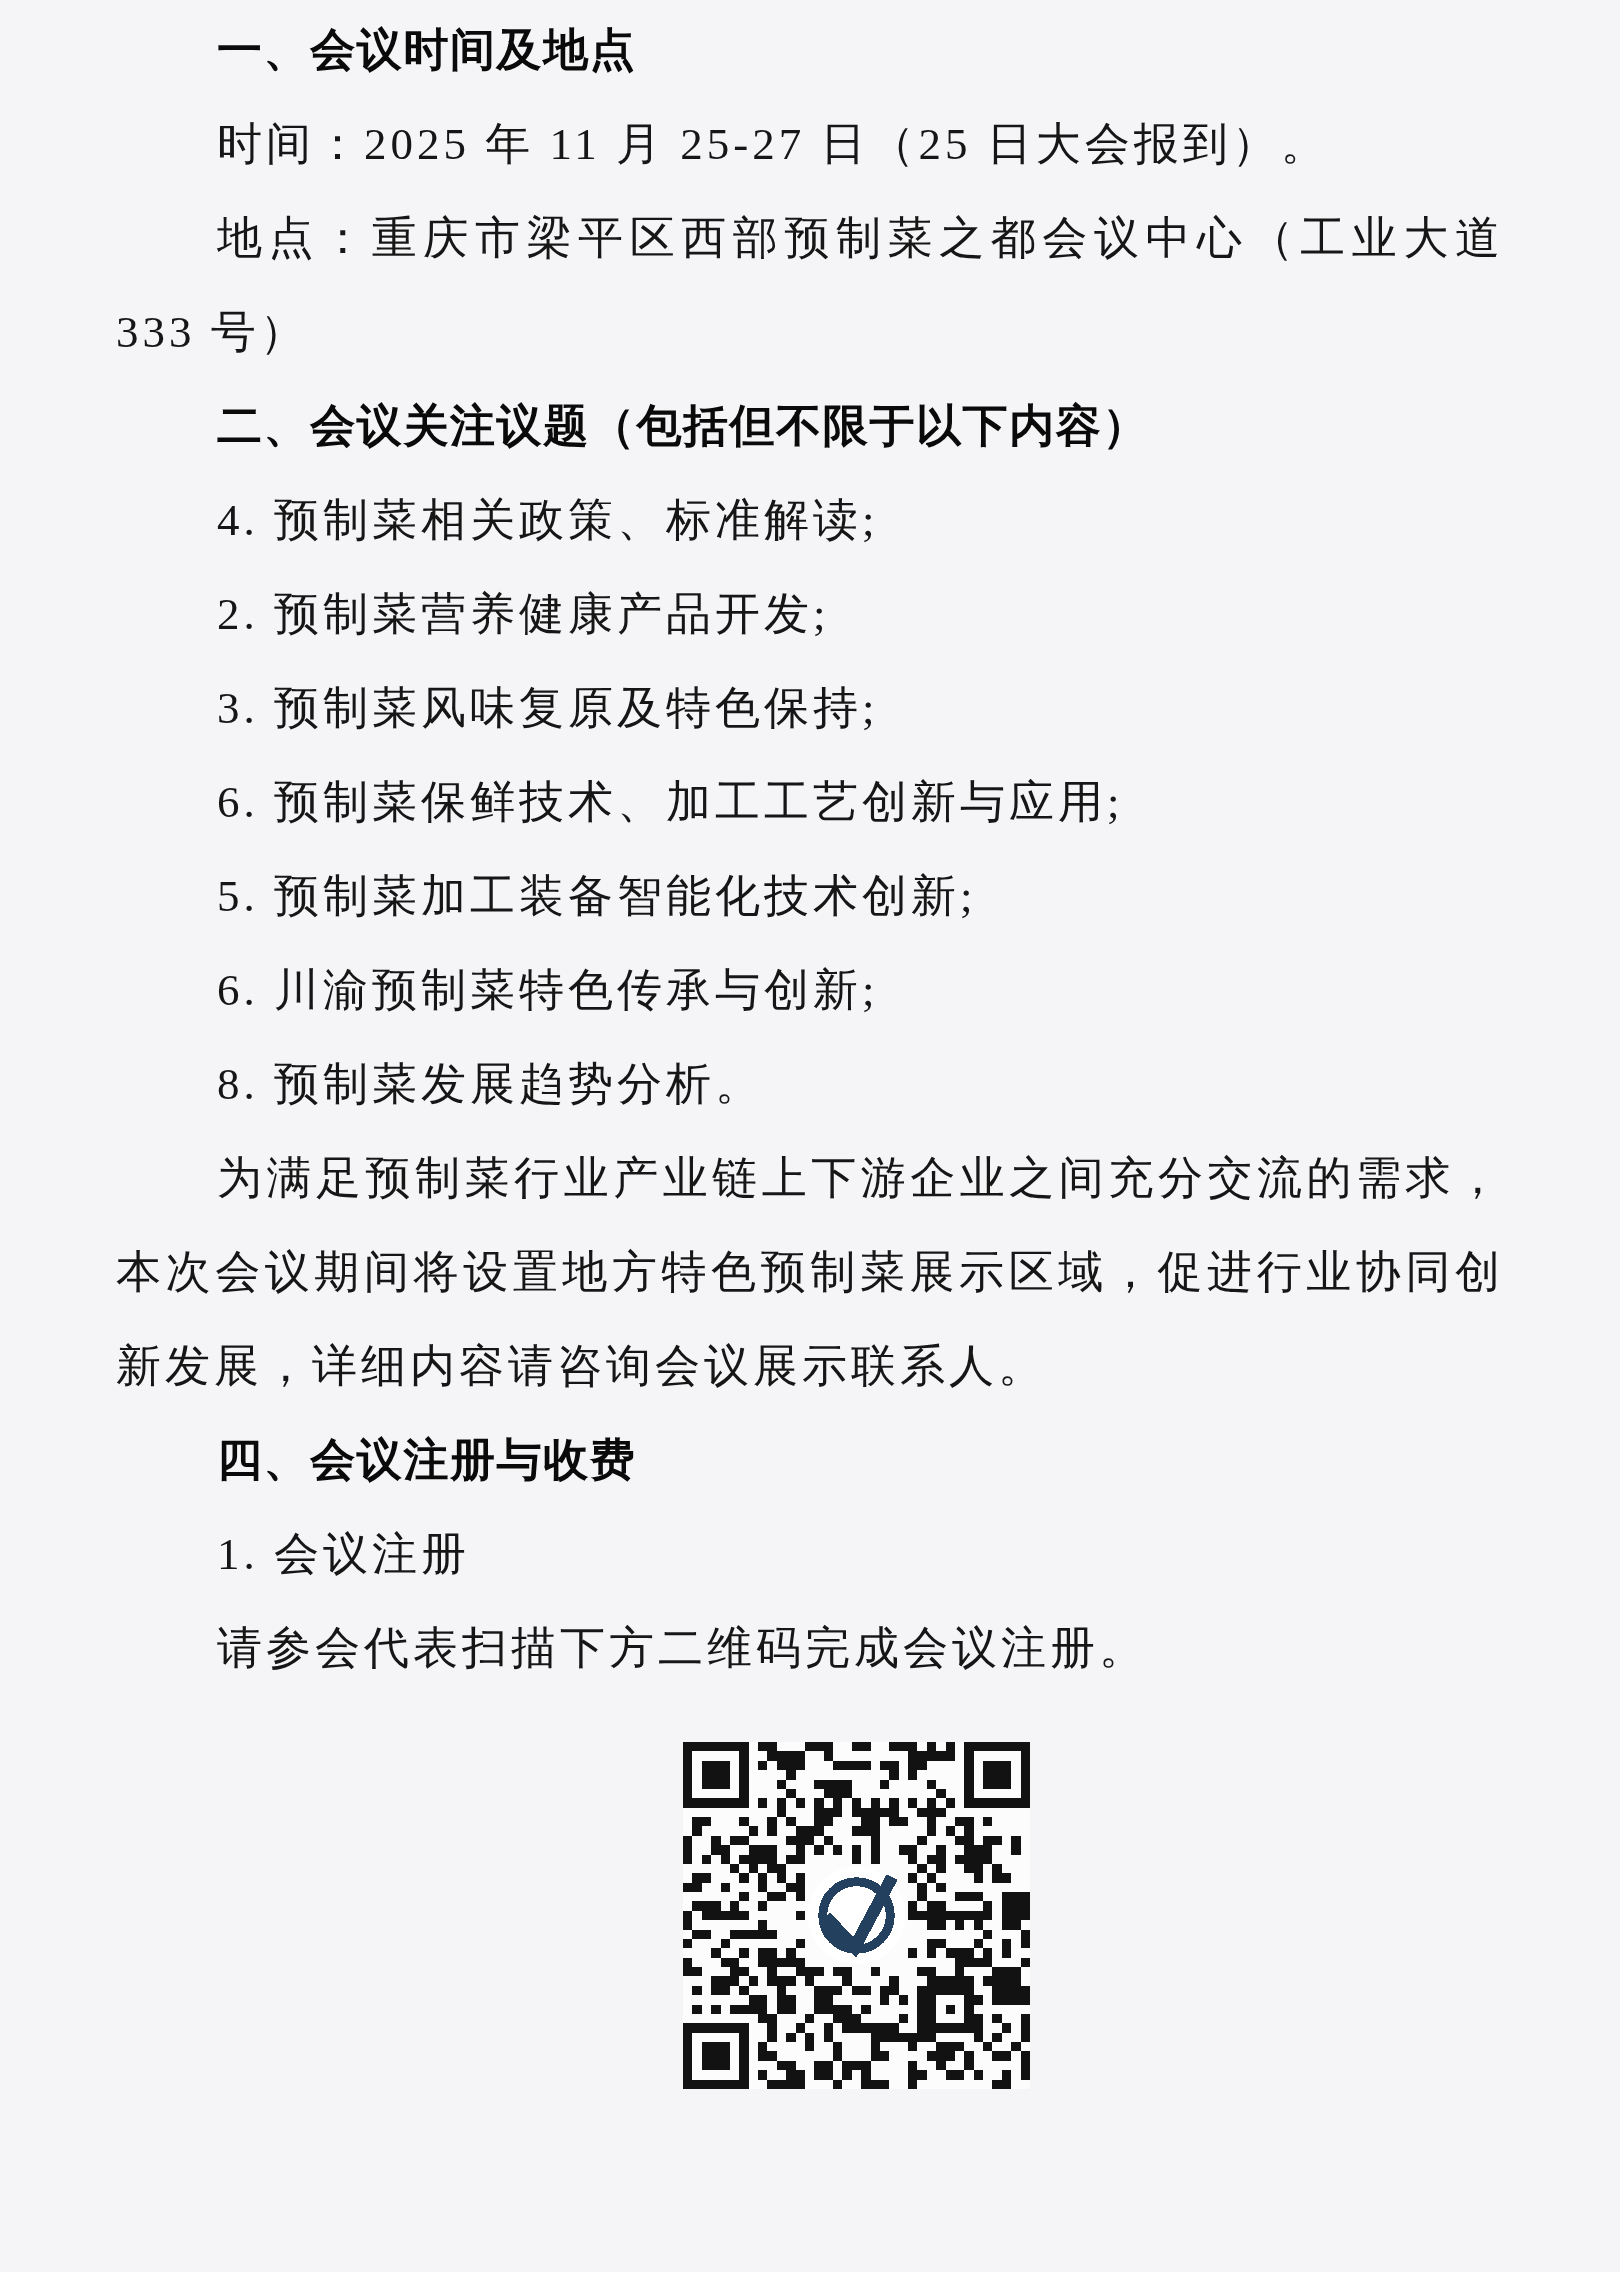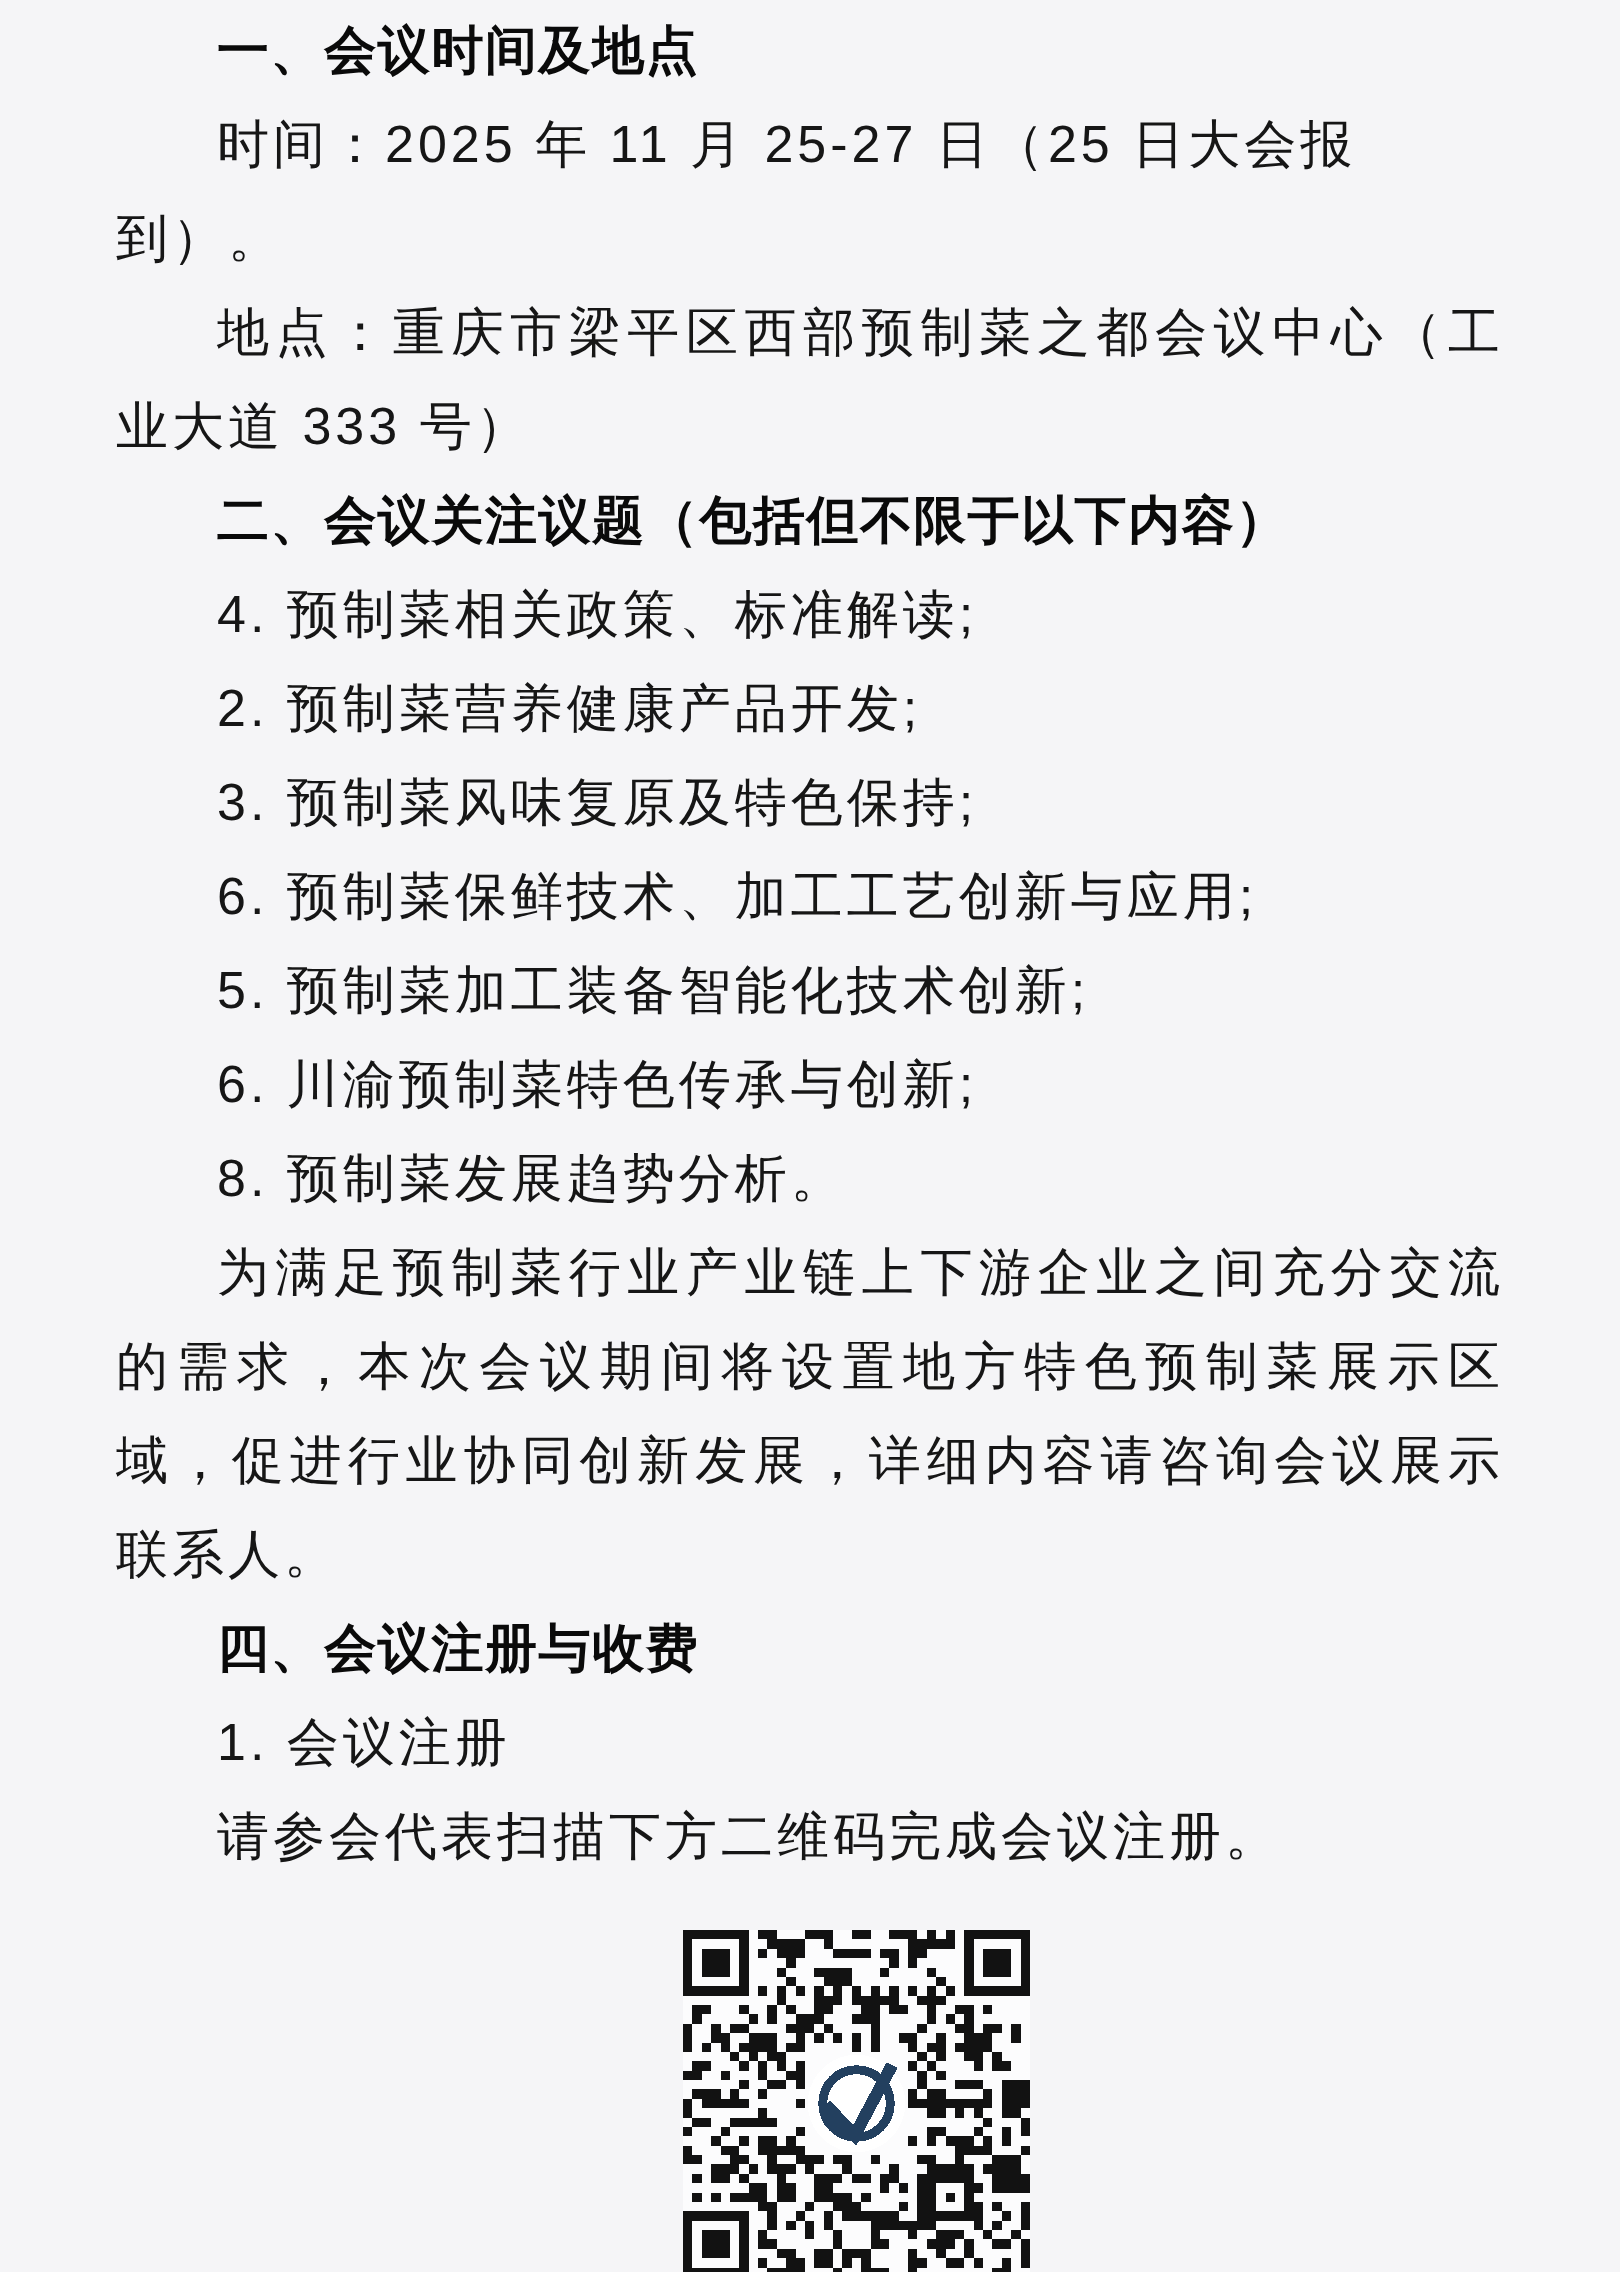--- a/index.html
+++ b/index.html
@@ -14,33 +14,33 @@
     overflow:hidden;
   }
   .page{
     box-sizing:border-box;
     width:1620px;height:2273px;
     padding:3.2px 116px 0 116px;
     position:relative;
   }
   .hd,.line{
     margin:0;
-    font-size:52px;
+    font-size:45px;
     line-height:94px;
     white-space:normal;
   }
   .hd{
     font-family:"DejaVu Sans","Liberation Sans",sans-serif;
     font-weight:700;
     letter-spacing:1.6px;
     color:var(--heading-color);
     text-indent:101px;
   }
   .line{
-    font-family:Liberation Sans, sans-serif;
+    font-family:Liberation Serif, serif;
     font-weight:400;
     letter-spacing:4px;
     color:var(--text-color);
     text-indent:101px;
   }
   .justify{
     text-align:justify;
   }
   .qr-wrap{
     width:347px;

